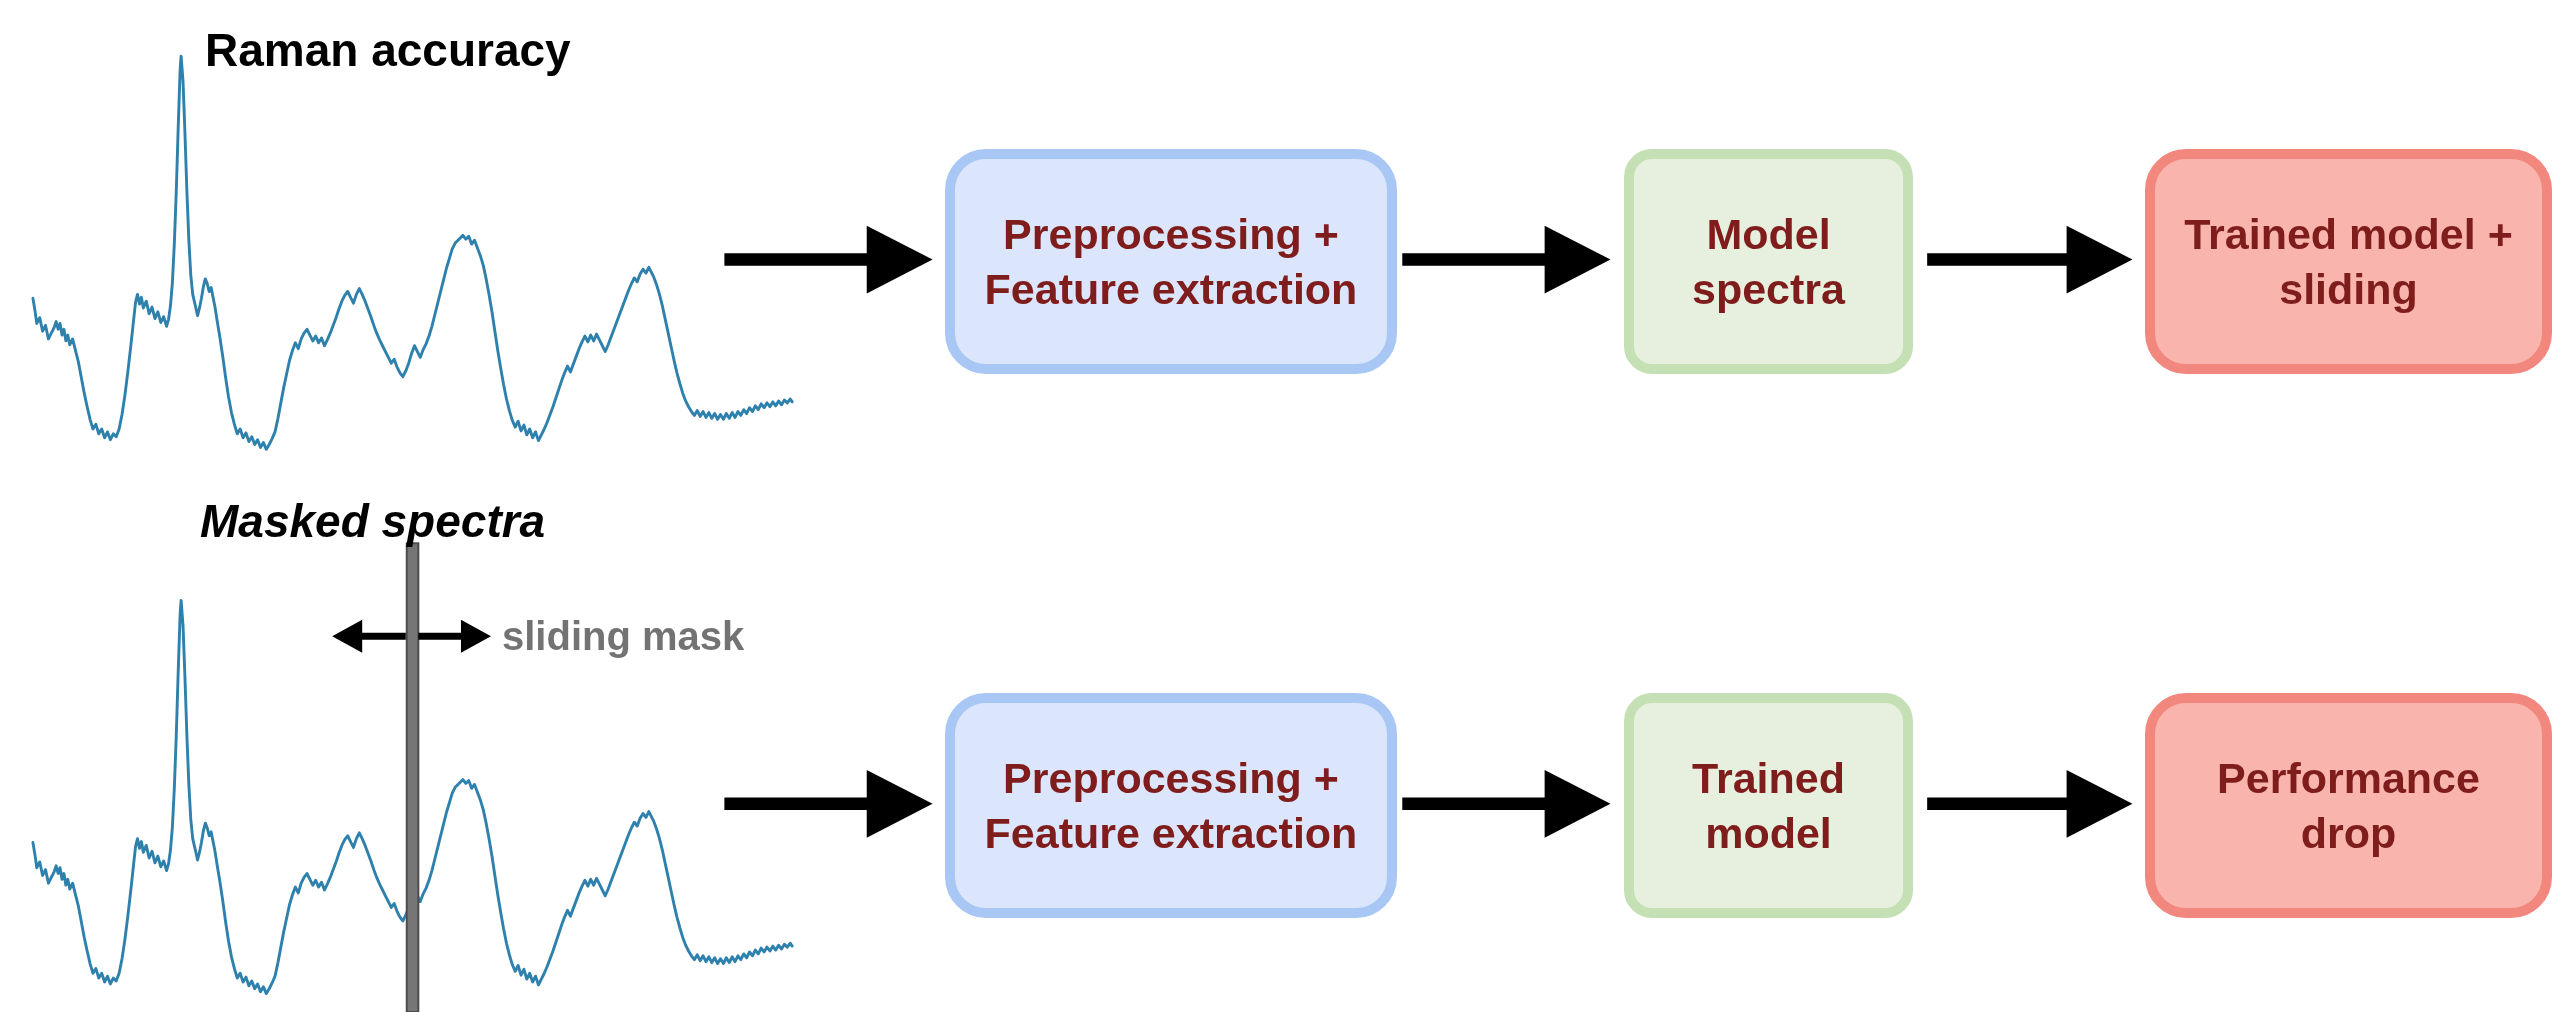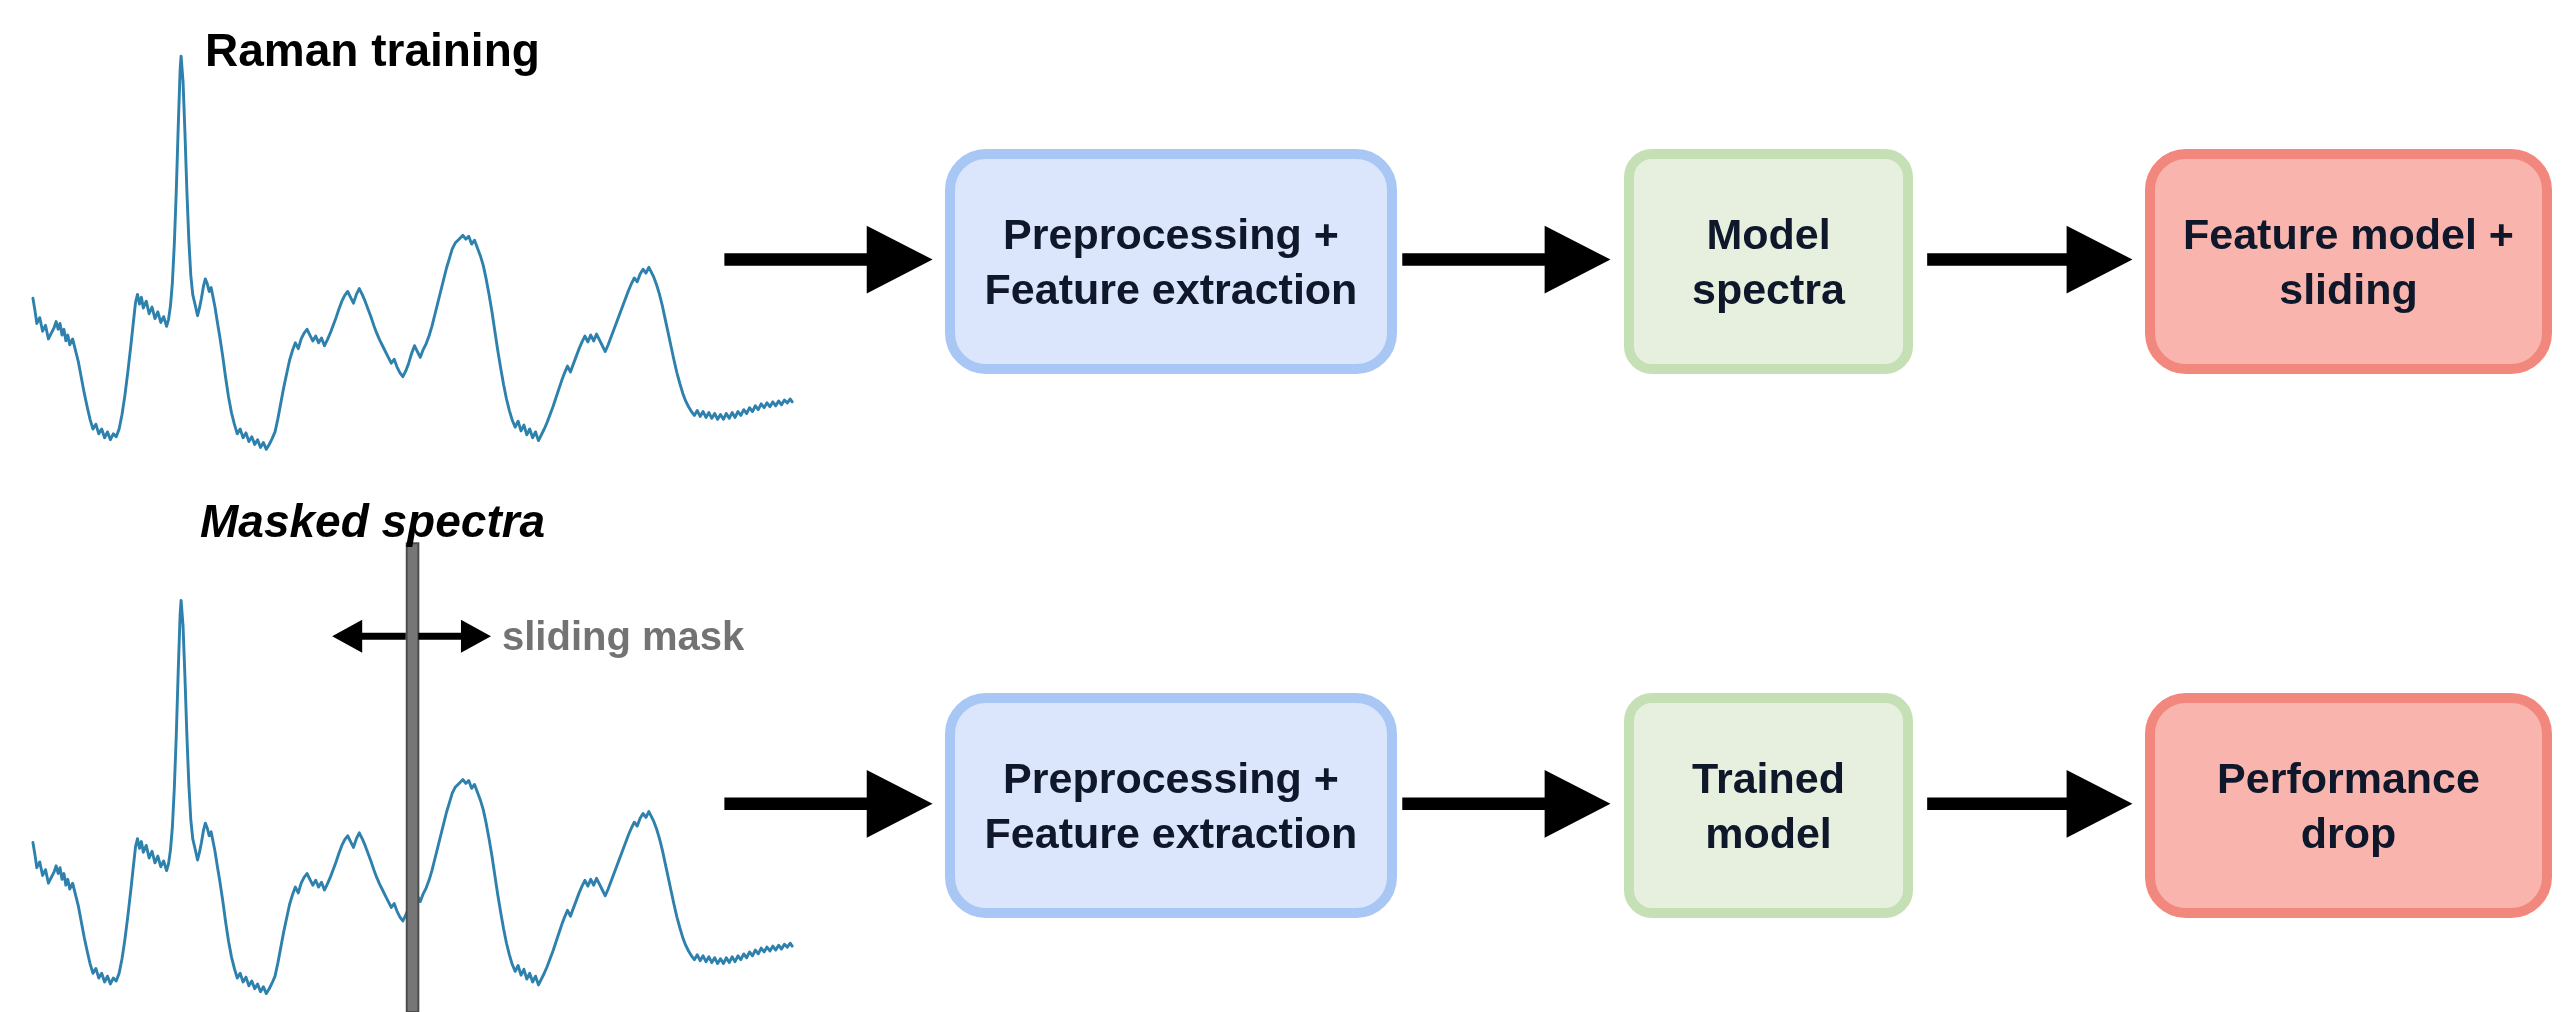--- a/index.html
+++ b/index.html
@@ -12,21 +12,21 @@
            white-space: nowrap; line-height: 1; }
   #title-top    { left: 205px; top: 27px; }
   #title-bottom { left: 200px; top: 498px; font-style: italic; }
 
   .mask-label { position: absolute; left: 502px; top: 616px; font-weight: bold;
                 font-size: 40px; color: #737373; white-space: nowrap; line-height: 1; }
 
   .box { position: absolute; box-sizing: border-box; border-radius: 41px;
          border: 10.7px solid; display: flex; flex-direction: column;
          align-items: center; justify-content: center;
-         font-weight: bold; font-size: 43px; line-height: 1.27; color: #0f172a;
+         font-weight: bold; font-size: 43px; line-height: 1.27; color: #7f1d1d;
          text-align: center; white-space: nowrap; }
   .box-blue  { left: 945px;  width: 452px; background: var(--blue-fill);  border-color: var(--blue-border); }
   .box-green { left: 1624px; width: 289px; background: var(--green-fill); border-color: var(--green-border); border-radius: 28px; }
   .box-red   { left: 2145px; width: 407px; background: var(--red-fill);   border-color: var(--red-border); }
   .row-top    { top: 149px; height: 225px; }
   .row-bottom { top: 693px; height: 225px; }
 </style>
 </head>
 <body>
 
@@ -38,36 +38,36 @@
       <polygon points="748,261.5 895,261.5 895,233 963,268 895,303 895,274.5 748,274.5" fill="#000000"></polygon>
       <polygon points="1448,261.5 1595,261.5 1595,233 1663,268 1595,303 1595,274.5 1448,274.5" fill="#000000"></polygon>
       <polygon points="1990,261.5 2134,261.5 2134,233 2202,268 2134,303 2134,274.5 1990,274.5" fill="#000000"></polygon>
       <polygon points="748,823.5 895,823.5 895,795 963,830 895,865 895,836.5 748,836.5" fill="#000000"></polygon>
       <polygon points="1448,823.5 1595,823.5 1595,795 1663,830 1595,865 1595,836.5 1448,836.5" fill="#000000"></polygon>
       <polygon points="1990,823.5 2134,823.5 2134,795 2202,830 2134,865 2134,836.5 1990,836.5" fill="#000000"></polygon>
       <polygon points="419,653.5 374,653.5 374,640 343,657 374,674 374,660.5 419,660.5" fill="#000000"></polygon>
       <polygon points="432,653.5 476,653.5 476,640 507,657 476,674 476,660.5 432,660.5" fill="#000000"></polygon>
     </svg>
 
-  <div class="title" id="title-top">Raman training</div>
+  <div class="title" id="title-top">Raman accuracy</div>
 
   <div class="title" id="title-bottom">Masked spectra</div>
 
   <div class="mask-label">sliding mask</div>
 
   <div class="box box-blue row-top">
     <span>Preprocessing +</span>
     <span>Feature extraction</span>
   </div>
   <div class="box box-green row-top">
     <span>Model</span>
     <span>spectra</span>
   </div>
   <div class="box box-red row-top">
-    <span>Feature model +</span>
+    <span>Trained model +</span>
     <span>sliding</span>
   </div>
 
   <div class="box box-blue row-bottom">
     <span>Preprocessing +</span>
     <span>Feature extraction</span>
   </div>
   <div class="box box-red row-bottom">
     <span>Performance</span>
     <span>drop</span>

